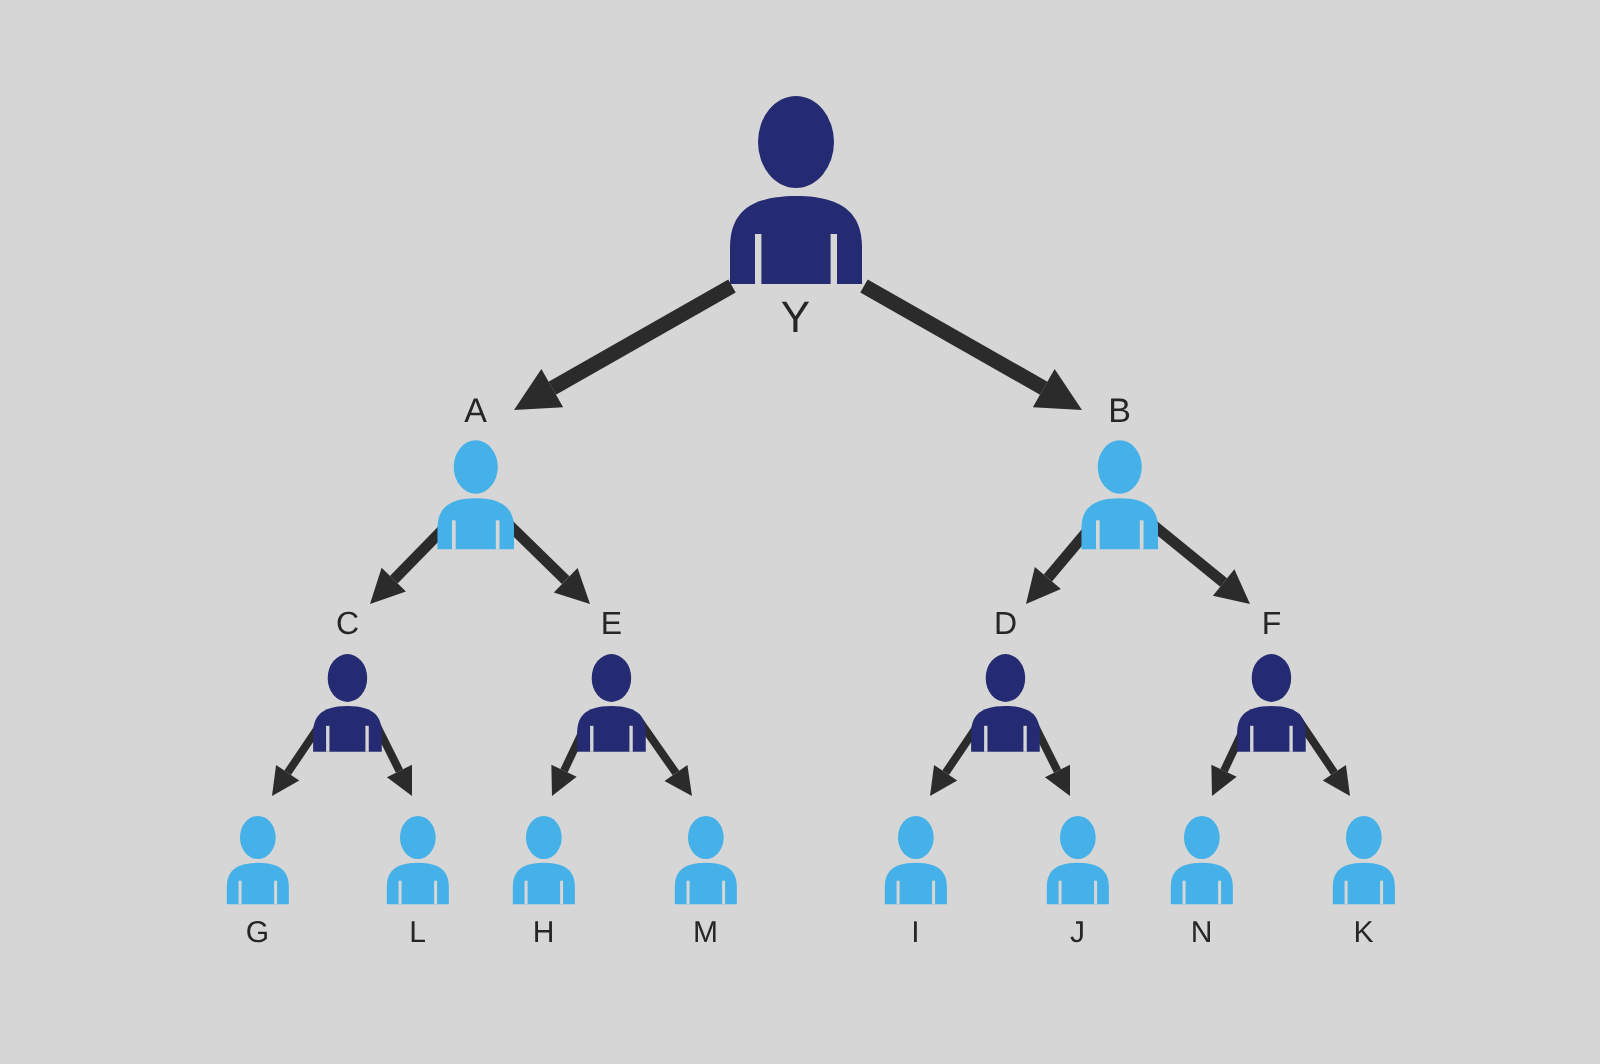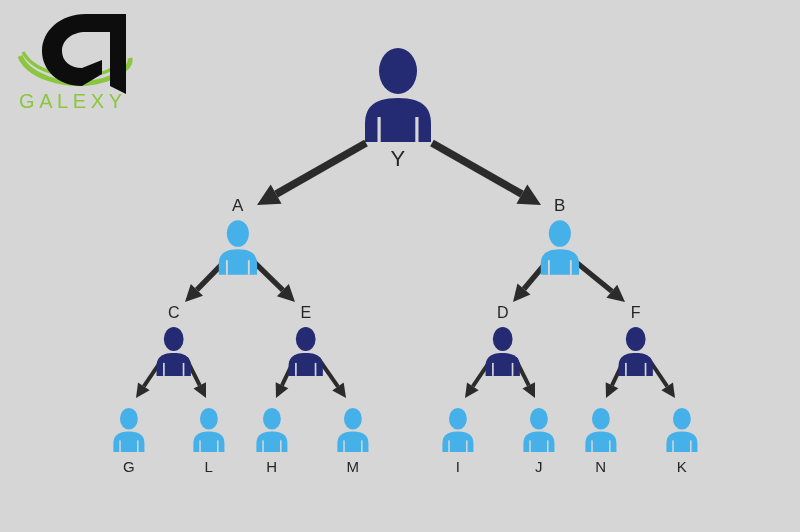--- a/index.html
+++ b/index.html
@@ -52,42 +52,20 @@
   }
   .node.label-above .label {
     order: -1;
   }
 </style>
 </head>
 <body>
 
 <div id="canvas" style="width: 800px; height: 532px; background: rgb(214, 214, 214);">
 
-  <div id="logo">
-    <svg viewBox="0 0 140 110" width="140" height="110">
-      <g>
-        <path id="swoosh" fill="none" stroke="#8cc63f" stroke-width="5" d="M12,52 C20,72 55,84 88,78 C112,73 124,62 122,54"></path>
-        <path id="swoosh2" fill="none" stroke="#8cc63f" stroke-width="3.4" d="M15,48 C24,66 56,76 86,71 C106,67 117,58 116,51"></path>
-      </g>
-      <g>
-        <path id="gmark" fill="#0d0d0d" d="M78,10
-                 C52,10 34,27 34,47
-                 C34,66 50,82 74,82
-                 L74,64
-                 C62,64 54,57 54,47
-                 C54,36 64,28 78,28
-                 L102,28
-                 L102,82
-                 L118,90
-                 L118,10 Z"></path>
-        <path fill="#0d0d0d" d="M74,64 L74,82 L94,70 L94,56 Z"></path>
-      </g>
-      <text id="wordmark" x="11" y="104" fill="#8cc63f" font-family="'Liberation Sans', sans-serif" font-size="20" font-weight="400" letter-spacing="4.6">GALEXY</text>
-    </svg>
-  </div>
 
   <svg id="edge-layer" viewBox="0 0 800 532">
       <g>
         <line x1="366" y1="143" x2="276.122904303437" y2="194.12275168061382" stroke="#2b2b2b" stroke-width="7.5" stroke-linecap="butt"></line>
         <polygon points="257,205 270.6842801437439,184.56129952889532 281.5615284631301,203.68420383233232" fill="#2b2b2b"></polygon>
       </g>
       <g>
         <line x1="432" y1="143" x2="521.877095696563" y2="194.12275168061382" stroke="#2b2b2b" stroke-width="7.5" stroke-linecap="butt"></line>
         <polygon points="541,205 516.4384715368699,203.68420383233232 527.315719856256,184.56129952889532" fill="#2b2b2b"></polygon>
       </g>

